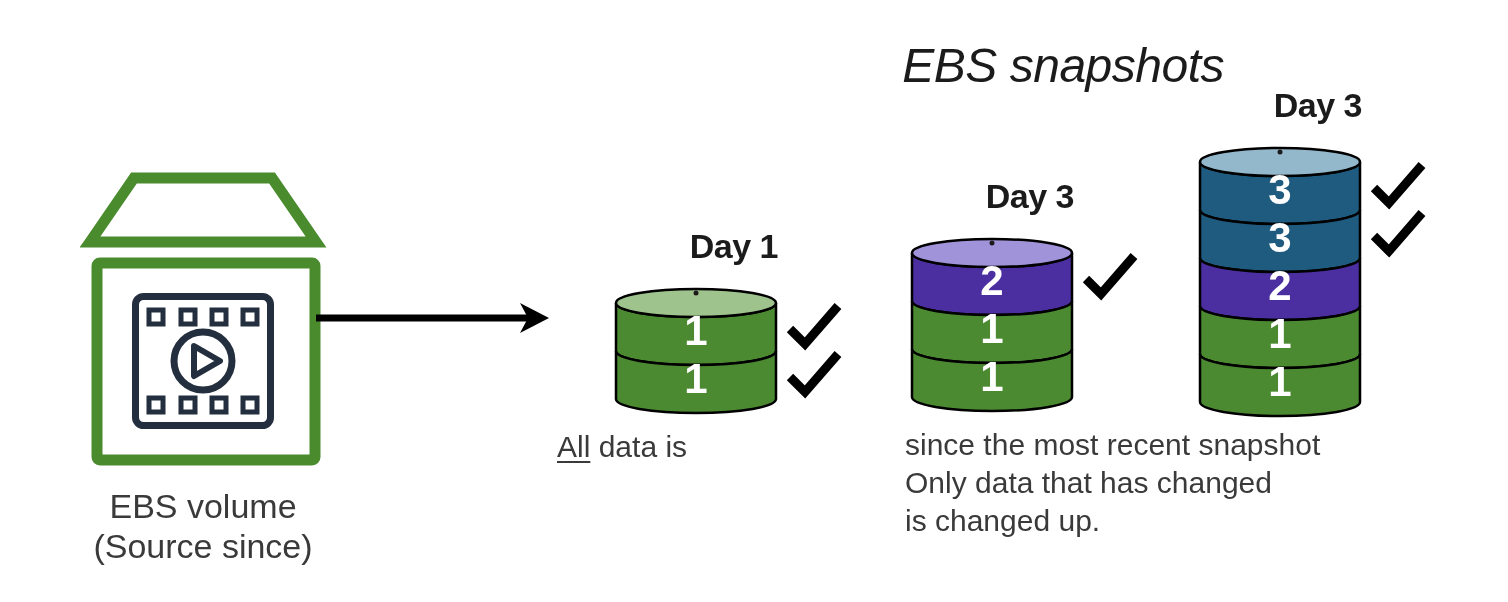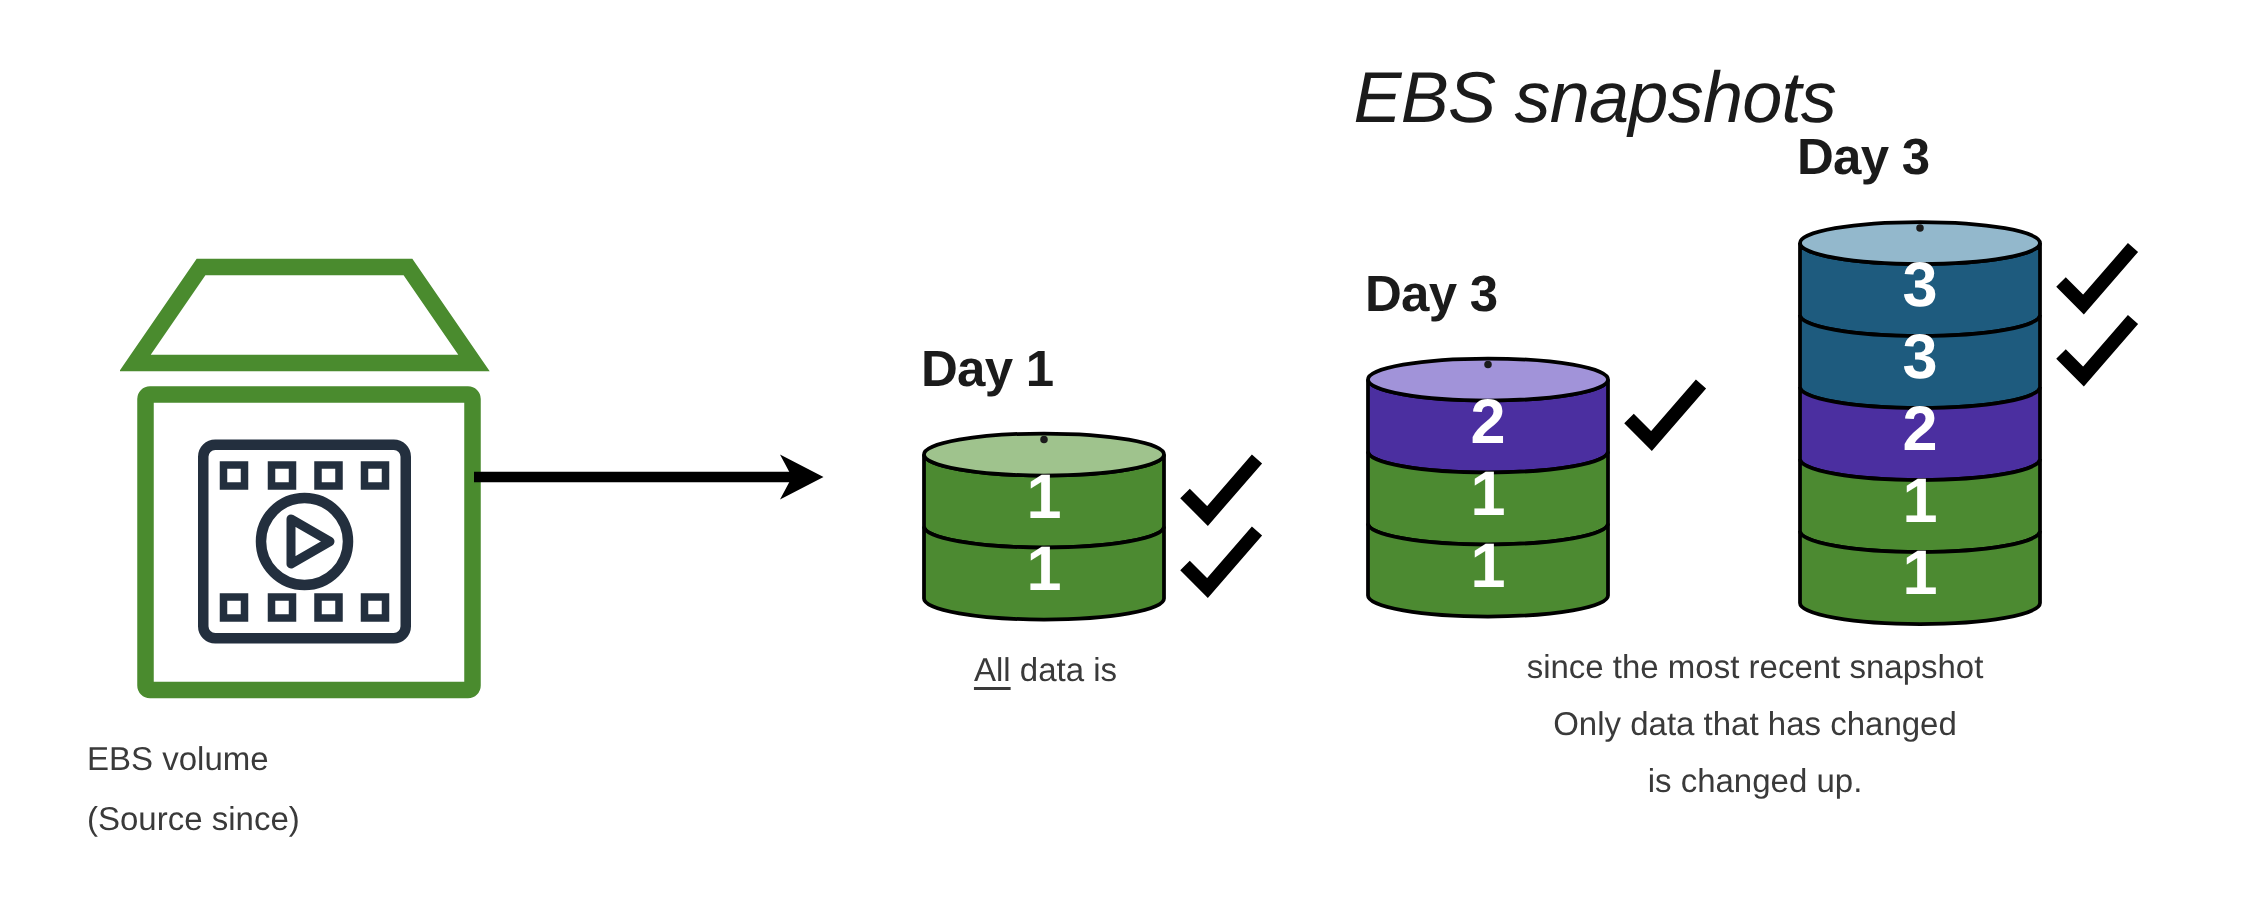--- a/index.html
+++ b/index.html
@@ -17,47 +17,48 @@
     left: 820px; top: 38px; width: 404px;
     text-align: right;
     font-size: 48px;
     color: var(--text_dark);
     letter-spacing: -0.5px;
     font-style: italic;
   }
 
   .src-label {
     left: 58px; top: 486px; width: 290px;
-    font-size: 22px;
+    text-align: center;
+    font-size: 34px;
     line-height: 40px;
     color: var(--text_gray);
   }
 
   .stack { position: absolute; width: 240px; }
   .day-label {
     width: 164px;
     height: 36px;
     line-height: 36px;
-    text-align: left;
+    text-align: right;
     font-size: 34px;
     font-weight: bold;
     letter-spacing: -0.5px;
     color: var(--text_dark);
     margin-bottom: 22px;
   }
   .seg-num {
     font-family: "Liberation Sans", sans-serif;
     font-size: 42px;
     font-weight: bold;
     fill: #ffffff;
   }
 
   .caption {
-    text-align: center;
-    font-size: 22px;
+    text-align: left;
+    font-size: 30px;
     line-height: 38px;
     color: var(--text_gray);
   }
   .caption-day1 { left: 557px; top: 428px; width: 280px; }
   .caption-incremental { left: 905px; top: 426px; width: 530px; }
   .u { text-decoration: underline; text-underline-offset: 4px; text-decoration-thickness: 2px; }
 
   .g-stroke { stroke: var(--icon_green); fill: none; }
   .n-stroke { stroke: var(--icon_navy); fill: none; }
 </style>

